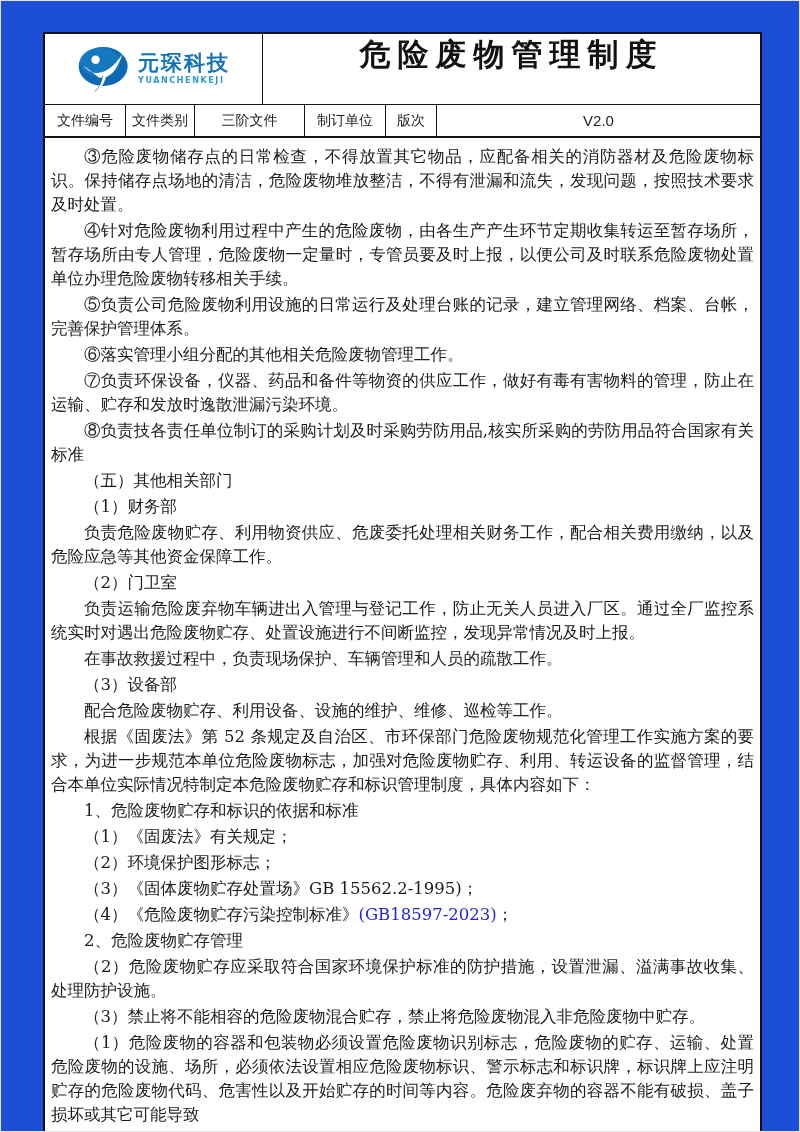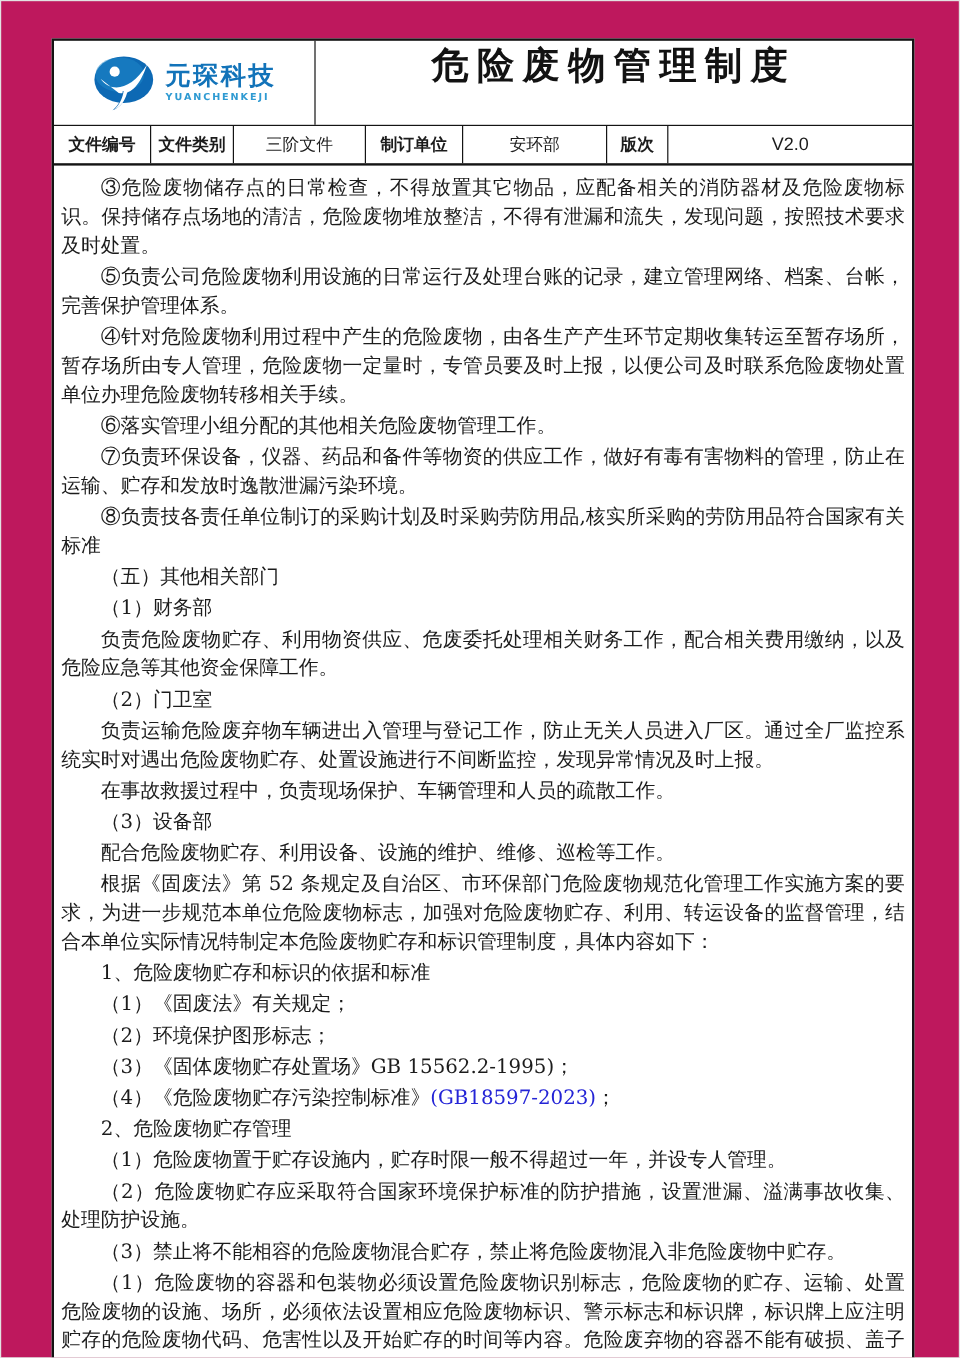--- a/index.html
+++ b/index.html
@@ -1,21 +1,21 @@
 <!DOCTYPE html>
 <html><head>
 <meta charset="utf-8">
 <style>
   * { margin: 0; padding: 0; box-sizing: border-box; }
   html, body { background: #ffffff; }
   .page {
     position: relative;
     width: 800px;
     height: 1132px;
-    background: #be185d;
+    background: #1d4ed8;
     border: 1px solid #e2e2e2;
     font-family: "DejaVu Serif", "Liberation Serif", serif;
     color: #1c1c1c;
     overflow: hidden;
   }
   .doc {
     position: absolute;
     left: 42px;
     top: 31px;
     width: 719px;
@@ -74,21 +74,21 @@
   }
   .mcell {
     display: flex;
     align-items: center;
     justify-content: center;
     border-right: 1px solid #141414;
     white-space: nowrap;
     overflow: hidden;
   }
   .mcell:last-child { border-right: none; }
-  .mlabel { font-weight: 700; }
+  .mlabel { font-weight: 400; }
   .mval-mono { font-family: "Liberation Sans", "DejaVu Sans", sans-serif; font-size: 15px; }
   .w-l1 { width: 81px; }
   .w-v1 { width: 137px; }
   .w-l2 { width: 69px; }
   .w-v2 { width: 110px; }
   .w-l3 { width: 81px; }
   .w-v3 { width: 120px; }
   .w-l4 { width: 51px; text-align: right; }
   .w-v4 { flex: 1; }
   
@@ -126,47 +126,45 @@
       <div class="title-cell">
         <span class="doc-title">危险废物管理制度</span>
       </div>
     </div>
 
     <div class="hdr-meta">
       <div class="mcell mlabel w-l1">文件编号</div>
       <div class="mcell mlabel w-l2">文件类别</div>
       <div class="mcell w-v2">三阶文件</div>
       <div class="mcell mlabel w-l3">制订单位</div>
-      <div class="mcell w-v3">安环部</div>
       <div class="mcell mlabel w-l4">版次</div>
       <div class="mcell mval-mono w-v4">V2.0</div>
     </div>
 
     <div class="doc-body">
         <p class="para"><span>③危险废物储存点的日常检查，不得放置其它物品，应配备相关的消防器材及危险废物标识。保持储存点场地的清洁，危险废物堆放整洁，不得有泄漏和流失，发现问题，按照技术要求及时处置。</span></p>
+        <p class="para"><span>④针对危险废物利用过程中产生的危险废物，由各生产产生环节定期收集转运至暂存场所，暂存场所由专人管理，危险废物一定量时，专管员要及时上报，以便公司及时联系危险废物处置单位办理危险废物转移相关手续。</span></p>
         <p class="para"><span>⑤负责公司危险废物利用设施的日常运行及处理台账的记录，建立管理网络、档案、台帐，完善保护管理体系。</span></p>
-        <p class="para"><span>④针对危险废物利用过程中产生的危险废物，由各生产产生环节定期收集转运至暂存场所，暂存场所由专人管理，危险废物一定量时，专管员要及时上报，以便公司及时联系危险废物处置单位办理危险废物转移相关手续。</span></p>
         <p class="para"><span>⑥落实管理小组分配的其他相关危险废物管理工作。</span></p>
         <p class="para"><span>⑦负责环保设备，仪器、药品和备件等物资的供应工作，做好有毒有害物料的管理，防止在运输、贮存和发放时逸散泄漏污染环境。</span></p>
         <p class="para"><span>⑧负责技各责任单位制订的采购计划及时采购劳防用品,核实所采购的劳防用品符合国家有关标准</span></p>
         <p class="para"><span>（五）其他相关部门</span></p>
         <p class="para"><span>（1）财务部</span></p>
         <p class="para"><span>负责危险废物贮存、利用物资供应、危废委托处理相关财务工作，配合相关费用缴纳，以及危险应急等其他资金保障工作。</span></p>
         <p class="para"><span>（2）门卫室</span></p>
         <p class="para"><span>负责运输危险废弃物车辆进出入管理与登记工作，防止无关人员进入厂区。通过全厂监控系统实时对遇出危险废物贮存、处置设施进行不间断监控，发现异常情况及时上报。</span></p>
         <p class="para"><span>在事故救援过程中，负责现场保护、车辆管理和人员的疏散工作。</span></p>
         <p class="para"><span>（3）设备部</span></p>
         <p class="para"><span>配合危险废物贮存、利用设备、设施的维护、维修、巡检等工作。</span></p>
         <p class="para"><span>根据《固废法》第 52 条规定及自治区、市环保部门危险废物规范化管理工作实施方案的要求，为进一步规范本单位危险废物标志，加强对危险废物贮存、利用、转运设备的监督管理，结合本单位实际情况特制定本危险废物贮存和标识管理制度，具体内容如下：</span></p>
         <p class="para"><span>1、危险废物贮存和标识的依据和标准</span></p>
         <p class="para"><span>（1）《固废法》有关规定；</span></p>
         <p class="para"><span>（2）环境保护图形标志；</span></p>
         <p class="para"><span>（3）《固体废物贮存处置场》GB 15562.2-1995)；</span></p>
         <p class="para"><span>（4）《危险废物贮存污染控制标准》</span><span class="blue">(GB18597-2023)</span><span>；</span></p>
         <p class="para"><span>2、危险废物贮存管理</span></p>
-        <p class="para"><span>（1）危险废物置于贮存设施内，贮存时限一般不得超过一年，并设专人管理。</span></p>
         <p class="para"><span>（2）危险废物贮存应采取符合国家环境保护标准的防护措施，设置泄漏、溢满事故收集、处理防护设施。</span></p>
         <p class="para"><span>（3）禁止将不能相容的危险废物混合贮存，禁止将危险废物混入非危险废物中贮存。</span></p>
         <p class="para"><span>（1）危险废物的容器和包装物必须设置危险废物识别标志，危险废物的贮存、运输、处置危险废物的设施、场所，必须依法设置相应危险废物标识、警示标志和标识牌，标识牌上应注明贮存的危险废物代码、危害性以及开始贮存的时间等内容。危险废弃物的容器不能有破损、盖子损坏或其它可能导致</span></p>
       </div>
 
   </div>
 </div>
 
 </body></html>

